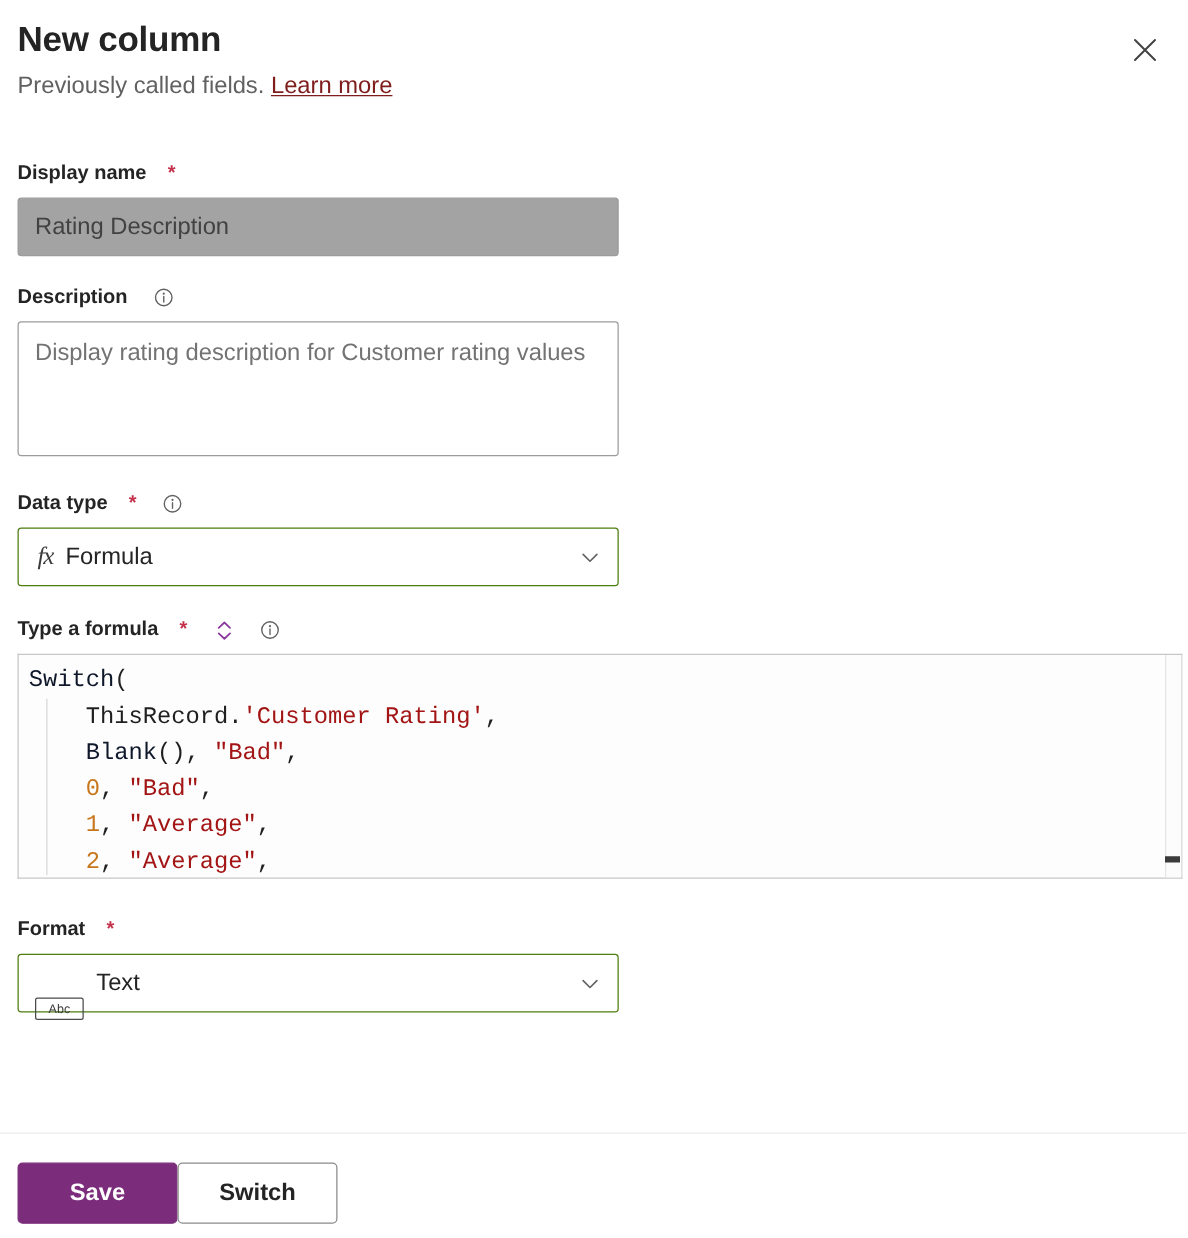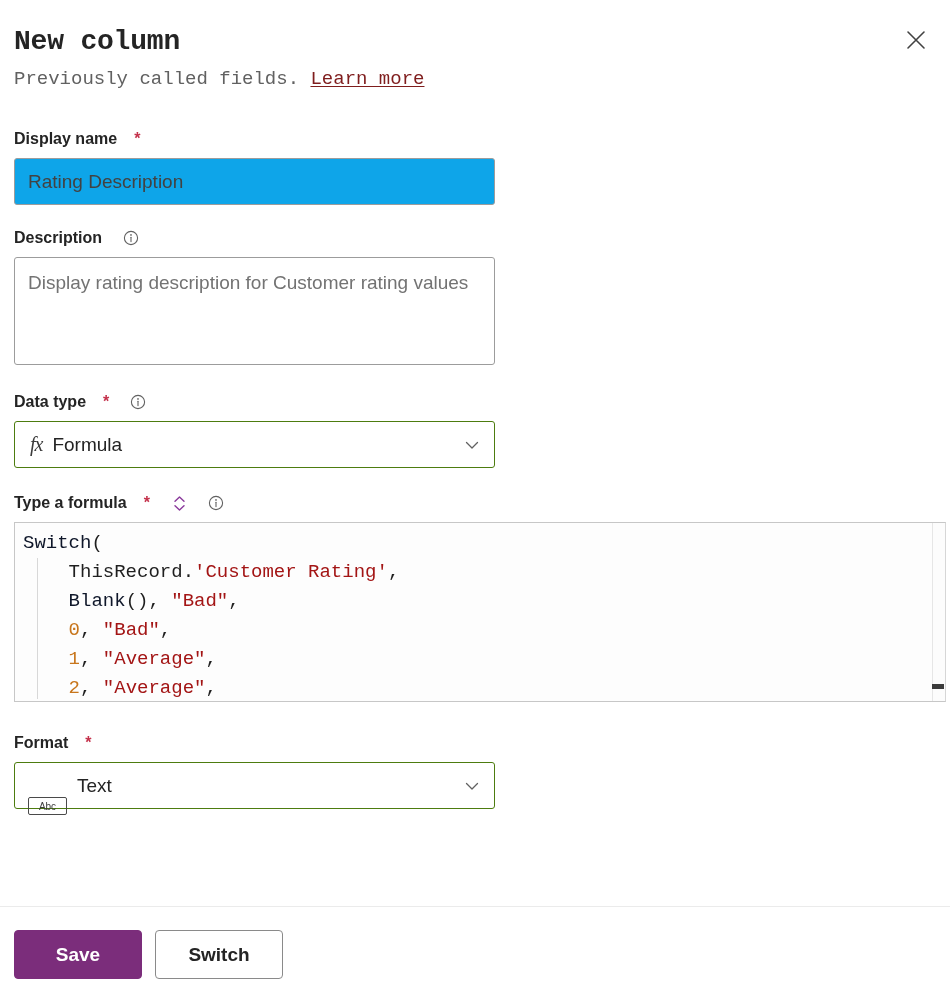--- a/index.html
+++ b/index.html
@@ -17,22 +17,21 @@
     width: 950px;
     height: 990px;
     background: #ffffff;
   }
 
   
   .header {
     position: absolute;
     left: 0; top: 0;
     width: 950px;
-    padding: 24px 14px 0 14px;
-    font-family: Liberation Mono, monospace;
+    padding: 14px 14px 0 14px;
   }
   .title {
     font-size: 28px;
     font-weight: 600;
     letter-spacing: -0.2px;
     color: #242424;
     line-height: 36px;
     margin: 0;
   }
   .subtitle {
@@ -96,21 +95,21 @@
     display: inline-flex;
     color: #8a3a9c;
     cursor: pointer;
   }
 
   .text-input {
     width: 481px;
     height: 47px;
     border: 1px solid #9c9c9c;
     border-radius: 3px;
-    background: #0ea5e9;
+    background: #a3a3a3;
     font-family: "Liberation Sans", sans-serif;
     font-size: 19px;
     color: #424242;
     padding: 0 13px;
     outline: none;
   }
 
   .text-area {
     width: 481px;
     height: 108px;
@@ -233,21 +232,20 @@
     top: 906px;
     width: 950px;
     height: 1px;
     background: #ebebeb;
   }
   .footer {
     position: absolute;
     left: 14px;
     top: 930px;
     display: flex;
-    gap: 13px;
   }
   .btn {
     height: 49px;
     min-width: 128px;
     border-radius: 4px;
     font-family: "Liberation Sans", sans-serif;
     font-size: 19px;
     font-weight: 600;
     cursor: pointer;
     padding: 0 20px;

